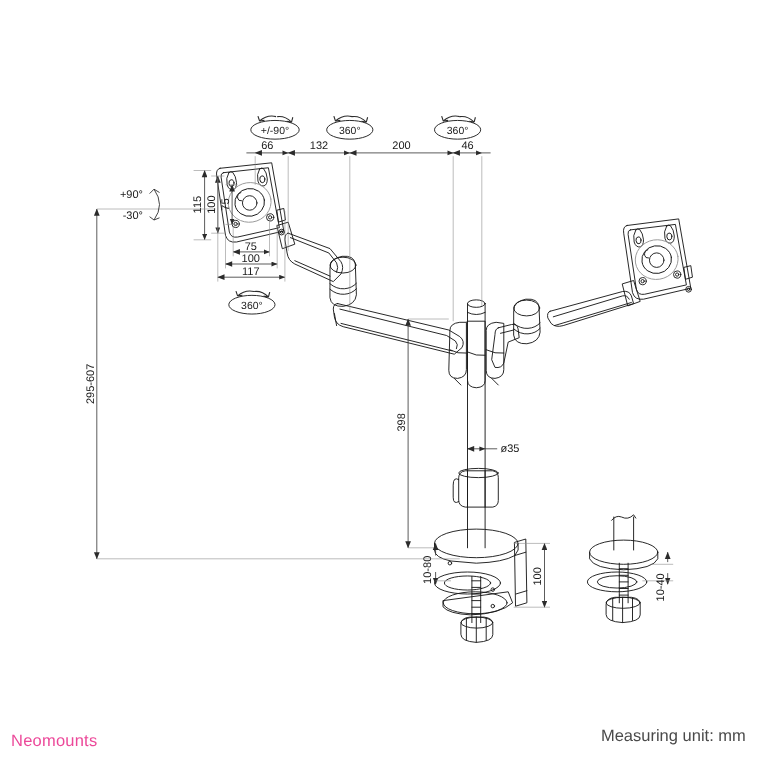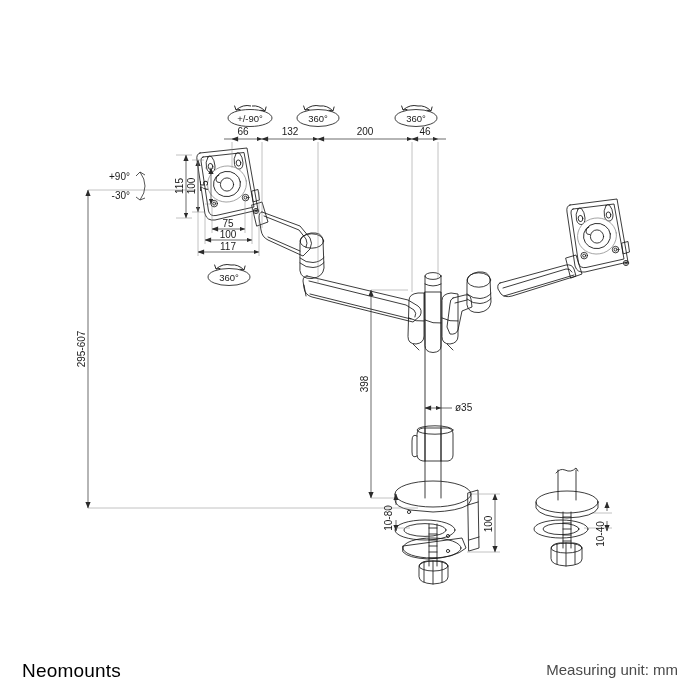--- a/index.html
+++ b/index.html
@@ -4,23 +4,23 @@
 <style>
   html,body{margin:0;padding:0;}
   body{
     width:700px;height:700px;background:#ffffff;
     font-family:"Liberation Sans", sans-serif;
     overflow:hidden;position:relative;
   }
   #stage{position:absolute;left:0;top:0;width:700px;height:700px;}
   svg{display:block;}
   .footer-left{
-    position:absolute;left:22px;bottom:18px;
+    position:absolute;left:10px;bottom:18px;
     font-family:"Liberation Sans", sans-serif;
-    font-size:19px;color:#000000;letter-spacing:.2px;
+    font-size:15px;color:#ec4899;letter-spacing:.2px;
   }
   .footer-right{
     position:absolute;right:22px;bottom:22px;
     font-family:"Liberation Sans", sans-serif;
     font-size:15px;color:#4a4a4a;
   }
 </style>
 </head>
 <body>
 

